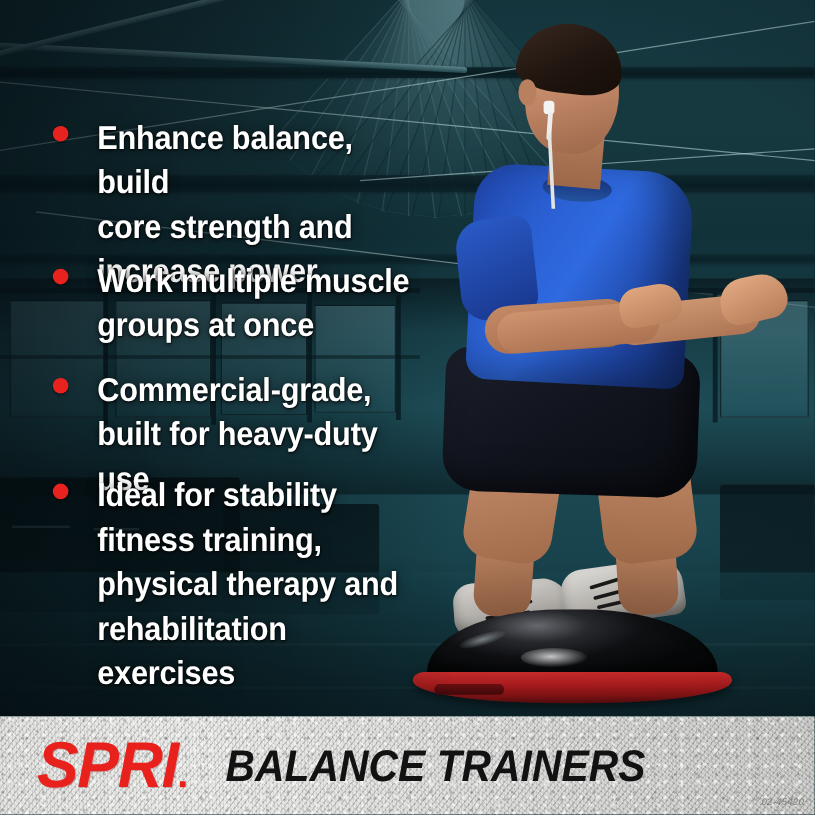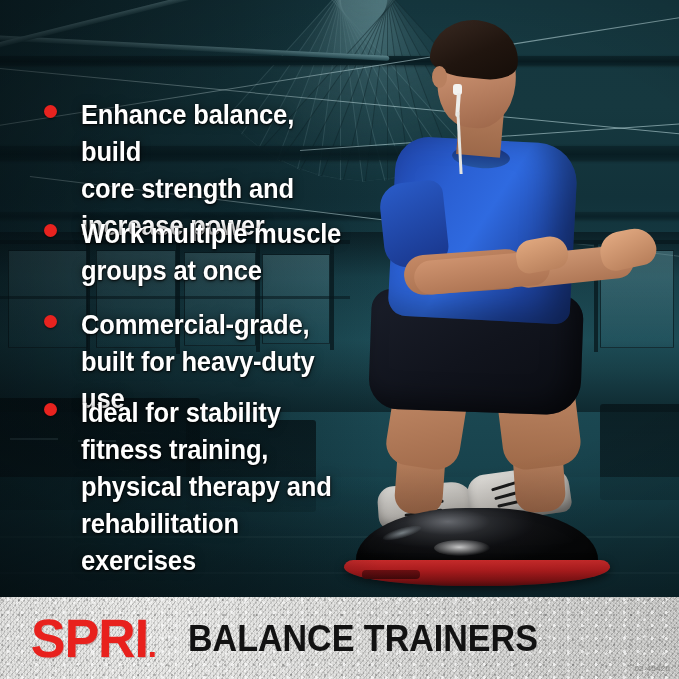--- a/index.html
+++ b/index.html
@@ -350,20 +350,21 @@
   .banner {
     position: absolute;
     left: 0; top: 597px;
     width: 679px; height: 82px;
     overflow: hidden;
     background:
       repeating-linear-gradient(37deg, rgba(255,255,255,.30) 0 1px, rgba(0,0,0,0) 1px 3px),
       repeating-linear-gradient(-52deg, rgba(0,0,0,.16) 0 1px, rgba(0,0,0,0) 1px 4px),
       repeating-linear-gradient(88deg, rgba(120,120,120,.18) 0 1px, rgba(0,0,0,0) 1px 3px),
       radial-gradient(circle at 22% 38%, #e8e8e6 0%, #d4d4d2 55%, #c4c4c2 100%);
+    font-style: italic;
   }
   .banner-speck {
     position: absolute; inset: 0;
     background-image:
       radial-gradient(circle at 12% 22%, rgba(90,90,90,.35) 0 1.2px, transparent 1.3px),
       radial-gradient(circle at 34% 64%, rgba(90,90,90,.30) 0 1.1px, transparent 1.2px),
       radial-gradient(circle at 58% 18%, rgba(255,255,255,.65) 0 1.4px, transparent 1.5px),
       radial-gradient(circle at 77% 72%, rgba(80,80,80,.32) 0 1.2px, transparent 1.3px),
       radial-gradient(circle at 91% 34%, rgba(255,255,255,.55) 0 1.3px, transparent 1.4px);
     background-size: 17px 15px, 23px 19px, 14px 13px, 29px 25px, 19px 17px;

